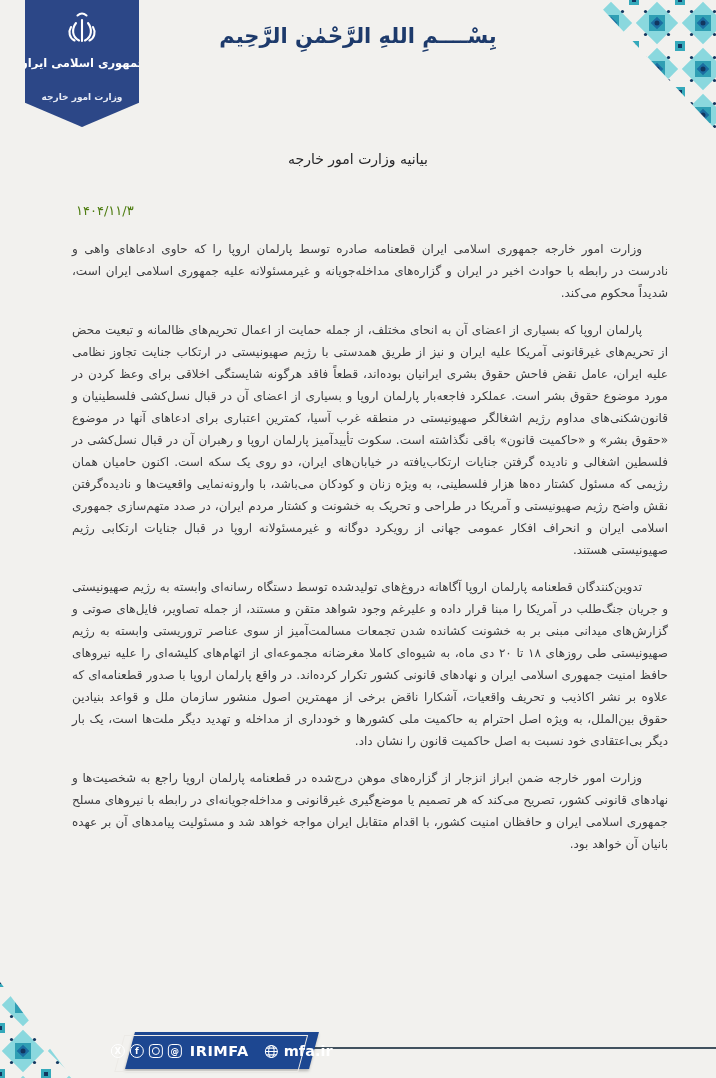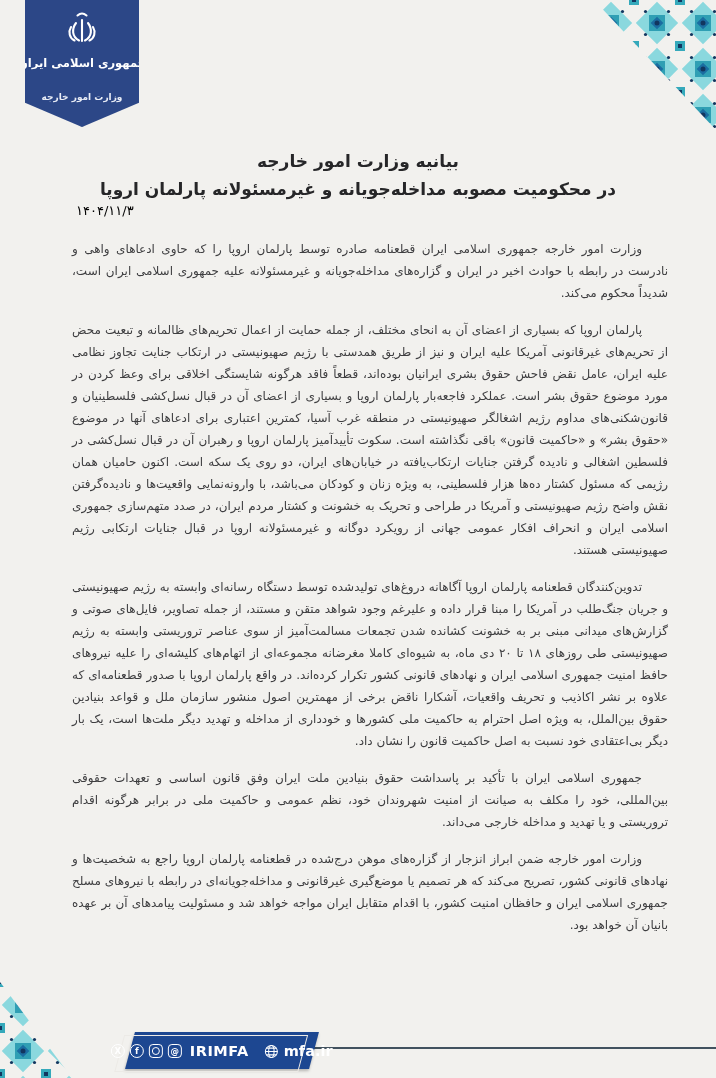--- a/index.html
+++ b/index.html
@@ -35,26 +35,26 @@
     position:absolute; top:24px; left:0; right:0;
     text-align:center;
     font-size:21px; font-weight:bold;
     color:#1d3a6b;
     letter-spacing:0;
   }
   
   .title {
     position:absolute; top:148px; left:0; right:0;
     text-align:center; color:#262628;
-    font-size:17px; font-weight:bold; line-height:1.62;
+    font-size:14px; font-weight:normal; line-height:1.62;
   }
   .date {
     position:absolute; top:203px; left:76px;
     direction:ltr; text-align:right;
-    font-size:13px; color:#000000; letter-spacing:2.5px;
+    font-size:13px; color:#4d7c0f; letter-spacing:2.5px;
   }
   
   .content {
     position:absolute; top:238px; left:72px; right:48px;
     color:#3e3e40;
   }
   .content p {
     font-size:12px; line-height:22px;
     text-align:justify; text-indent:26px;
     margin-bottom:15px;
@@ -160,33 +160,32 @@
         <path d="M26 13 c4.5 6 4 14 -3 17.5"></path>
         <path d="M9 17 c-3 5 -1.5 11 3.5 13.5"></path>
         <path d="M31 17 c3 5 1.5 11 -3.5 13.5"></path>
         <path d="M15.5 5.5 q4.5 -4 9 0"></path>
       </g>
     </svg>
     <div class="org1">جمهوری اسلامی ایران</div>
     <div class="org2">وزارت امور خارجه</div>
   </div>
 
+  <div class="bismillah">بِسْــــمِ اللهِ الرَّحْمٰنِ الرَّحِيم</div>
 
   <h1 class="title">
     <span>بیانیه وزارت امور خارجه</span><br>
-    <span>در محکومیت مصوبه مداخله‌جویانه و غیرمسئولانه پارلمان اروپا</span>
   </h1>
 
   <div class="date">۱۴۰۴/۱۱/۳</div>
 
   <div class="content">
     <p>وزارت امور خارجه جمهوری اسلامی ایران قطعنامه صادره توسط پارلمان اروپا را که حاوی ادعاهای واهی و نادرست در رابطه با حوادث اخیر در ایران و گزاره‌های مداخله‌جویانه و غیرمسئولانه علیه جمهوری اسلامی ایران است، شدیداً محکوم می‌کند.</p>
     <p>پارلمان اروپا که بسیاری از اعضای آن به انحای مختلف، از جمله حمایت از اعمال تحریم‌های ظالمانه و تبعیت محض از تحریم‌های غیرقانونی آمریکا علیه ایران و نیز از طریق همدستی با رژیم صهیونیستی در ارتکاب جنایت تجاوز نظامی علیه ایران، عامل نقض فاحش حقوق بشری ایرانیان بوده‌اند، قطعاً فاقد هرگونه شایستگی اخلاقی برای وعظ کردن در مورد موضوع حقوق بشر است. عملکرد فاجعه‌بار پارلمان اروپا و بسیاری از اعضای آن در قبال نسل‌کشی فلسطینیان و قانون‌شکنی‌های مداوم رژیم اشغالگر صهیونیستی در منطقه غرب آسیا، کمترین اعتباری برای ادعاهای آنها در موضوع «حقوق بشر» و «حاکمیت قانون» باقی نگذاشته است. سکوت تأییدآمیز پارلمان اروپا و رهبران آن در قبال نسل‌کشی در فلسطین اشغالی و نادیده گرفتن جنایات ارتکاب‌یافته در خیابان‌های ایران، دو روی یک سکه است. اکنون حامیان همان رژیمی که مسئول کشتار ده‌ها هزار فلسطینی، به ویژه زنان و کودکان می‌باشد، با وارونه‌نمایی واقعیت‌ها و نادیده‌گرفتن نقش واضح رژیم صهیونیستی و آمریکا در طراحی و تحریک به خشونت و کشتار مردم ایران، در صدد متهم‌سازی جمهوری اسلامی ایران و انحراف افکار عمومی جهانی از رویکرد دوگانه و غیرمسئولانه اروپا در قبال جنایات ارتکابی رژیم صهیونیستی هستند.</p>
     <p>تدوین‌کنندگان قطعنامه پارلمان اروپا آگاهانه دروغ‌های تولیدشده توسط دستگاه رسانه‌ای وابسته به رژیم صهیونیستی و جریان جنگ‌طلب در آمریکا را مبنا قرار داده و علیرغم وجود شواهد متقن و مستند، از جمله تصاویر، فایل‌های صوتی و گزارش‌های میدانی مبنی بر به خشونت کشانده شدن تجمعات مسالمت‌آمیز از سوی عناصر تروریستی وابسته به رژیم صهیونیستی طی روزهای ۱۸ تا ۲۰ دی ماه، به شیوه‌ای کاملا مغرضانه مجموعه‌ای از اتهام‌های کلیشه‌ای را علیه نیروهای حافظ امنیت جمهوری اسلامی ایران و نهادهای قانونی کشور تکرار کرده‌اند. در واقع پارلمان اروپا با صدور قطعنامه‌ای که علاوه بر نشر اکاذیب و تحریف واقعیات، آشکارا ناقض برخی از مهمترین اصول منشور سازمان ملل و قواعد بنیادین حقوق بین‌الملل، به ویژه اصل احترام به حاکمیت ملی کشورها و خودداری از مداخله و تهدید دیگر ملت‌ها است، یک بار دیگر بی‌اعتقادی خود نسبت به اصل حاکمیت قانون را نشان داد.</p>
-    <p>جمهوری اسلامی ایران با تأکید بر پاسداشت حقوق بنیادین ملت ایران وفق قانون اساسی و تعهدات حقوقی بین‌المللی، خود را مکلف به صیانت از امنیت شهروندان خود، نظم عمومی و حاکمیت ملی در برابر هرگونه اقدام تروریستی و یا تهدید و مداخله خارجی می‌داند.</p>
     <p>وزارت امور خارجه ضمن ابراز انزجار از گزاره‌های موهن درج‌شده در قطعنامه پارلمان اروپا راجع به شخصیت‌ها و نهادهای قانونی کشور، تصریح می‌کند که هر تصمیم یا موضع‌گیری غیرقانونی و مداخله‌جویانه‌ای در رابطه با نیروهای مسلح جمهوری اسلامی ایران و حافظان امنیت کشور، با اقدام متقابل ایران مواجه خواهد شد و مسئولیت پیامدهای آن بر عهده بانیان آن خواهد بود.</p>
   </div>
 
   <div class="rule"></div>
   <div class="banner">
     <div class="banner-inner">
       <span class="icn">X</span>
       <span class="icn">f</span>
       <span class="icn sq cam"></span>
       <span class="icn sq">@</span>

